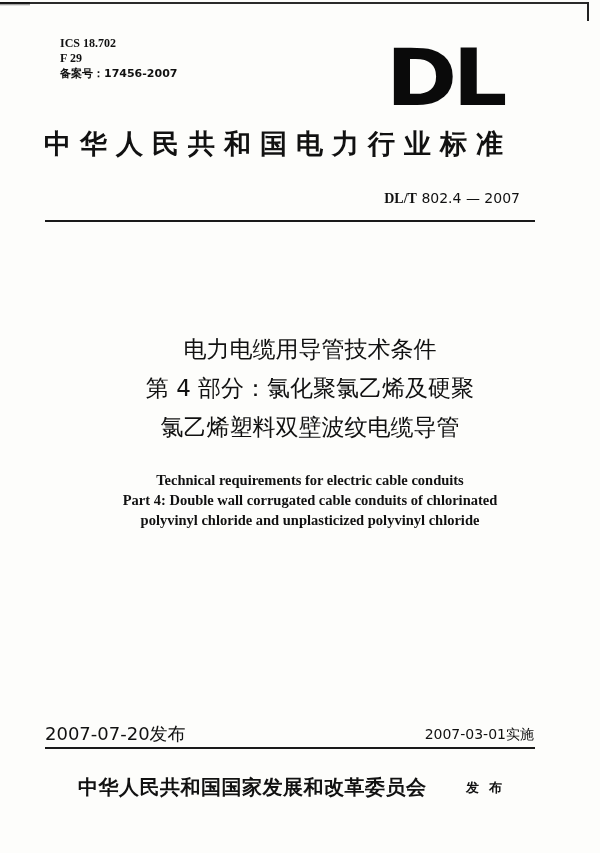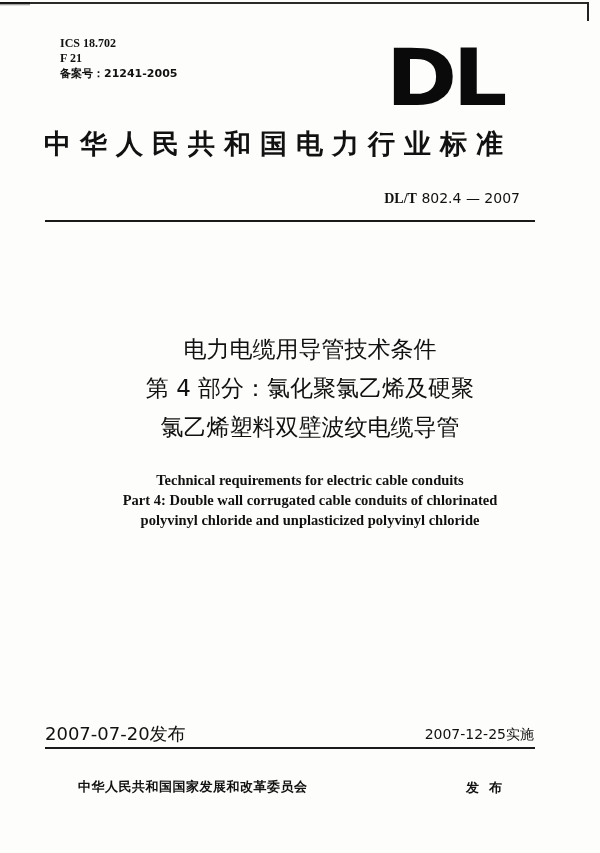--- a/index.html
+++ b/index.html
@@ -53,38 +53,38 @@
       font-family: "Liberation Serif", serif; font-weight: bold;
       font-size: 14.5px; line-height: 20px; white-space: nowrap;
     }
     .en1 { top: 470px; left: 10px; }
     .en2 { top: 490px; left: 10px; }
     .en3 { top: 510px; left: 10px; }
     .date-left { left: 45px; top: 725px; font-size: 18px; line-height: 18px; }
     .date-right { right: 66px; top: 725px; font-size: 14px; line-height: 18px; }
     .publisher {
       left: 78px; top: 774px; font-family: "DejaVu Serif", serif; font-weight: bold;
-      font-size: 13px; line-height: 26px; letter-spacing: 0.5px; white-space: nowrap;
+      font-size: 20px; line-height: 26px; letter-spacing: 0.5px; white-space: nowrap;
     }
     .publish-label {
       left: 466px; top: 778px; font-family: "DejaVu Serif", serif; font-weight: bold;
       font-size: 13px; line-height: 20px; letter-spacing: 10px; white-space: nowrap; text-align: right;
     }
   </style>
 </head>
 <body>
 
 <div class="abs top-border"></div>
 <div class="abs top-border-left"></div>
 <div class="abs right-edge"></div>
 
 <div class="abs meta">
   <div class="ics">ICS 18.702</div>
-  <div class="f">F 21</div>
-  <div>备案号：21241-2005</div>
+  <div class="f">F 29</div>
+  <div>备案号：17456-2007</div>
 </div>
 
 <div class="abs logo">DL</div>
 
 <div class="abs title-main">中华人民共和国电力行业标准</div>
 
 <div class="abs code">
   <span class="prefix">DL/T</span>
   <span>802.4 — 2007</span>
 </div>
@@ -93,17 +93,17 @@
 
 <div class="abs cn-title cn1">电力电缆用导管技术条件</div>
 <div class="abs cn-title cn2">第 4 部分：氯化聚氯乙烯及硬聚</div>
 <div class="abs cn-title cn3">氯乙烯塑料双壁波纹电缆导管</div>
 
 <div class="abs en-title en1">Technical requirements for electric cable conduits</div>
 <div class="abs en-title en2">Part 4:  Double wall corrugated cable conduits of chlorinated</div>
 <div class="abs en-title en3">polyvinyl chloride and unplasticized polyvinyl chloride</div>
 
 <div class="abs date-left">2007-07-20发布</div>
-<div class="abs date-right">2007-12-25实施</div>
+<div class="abs date-right">2007-03-01实施</div>
 <div class="abs rule rule-bottom"></div>
 
 <div class="abs publisher">中华人民共和国国家发展和改革委员会</div>
 <div class="abs publish-label">发布</div>
 
 </body></html>

